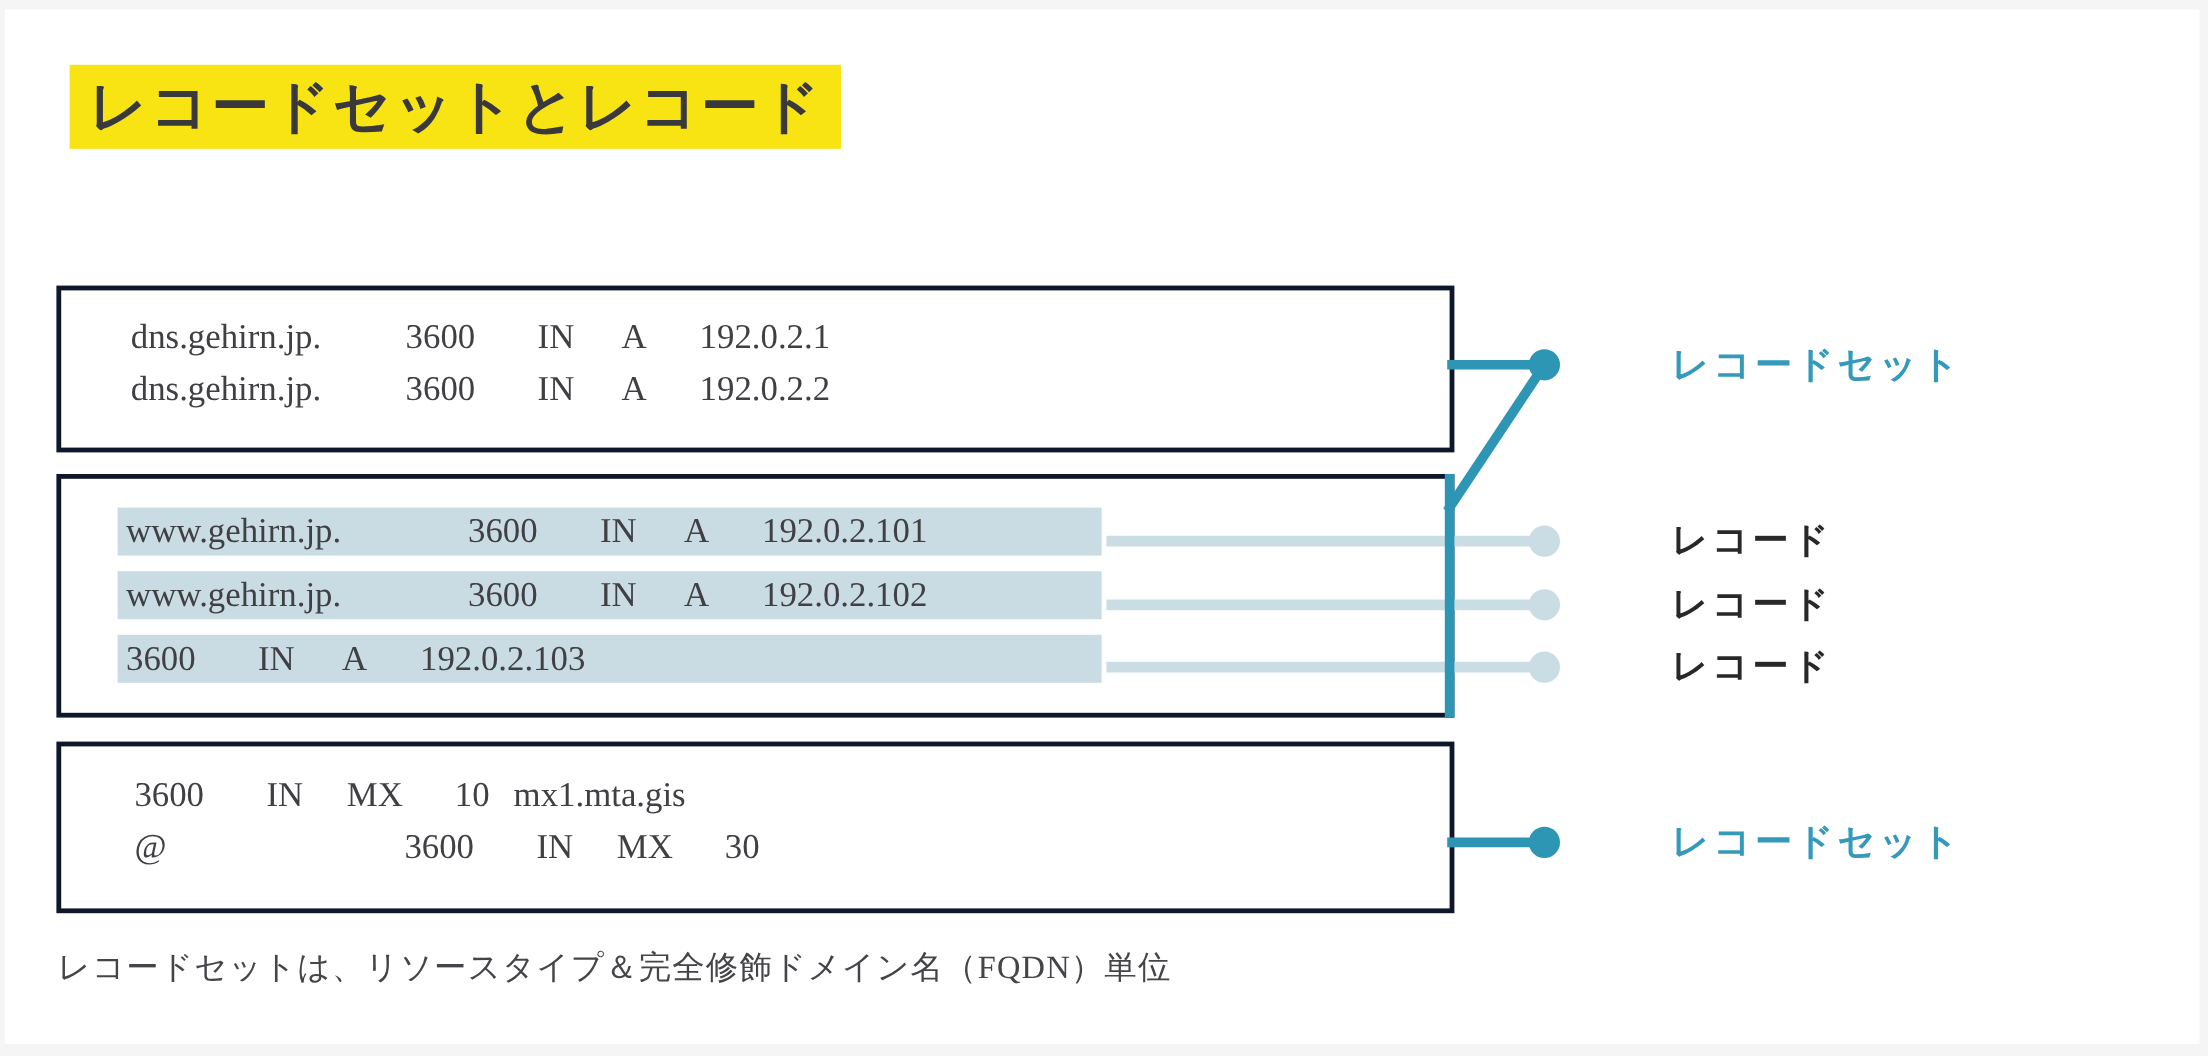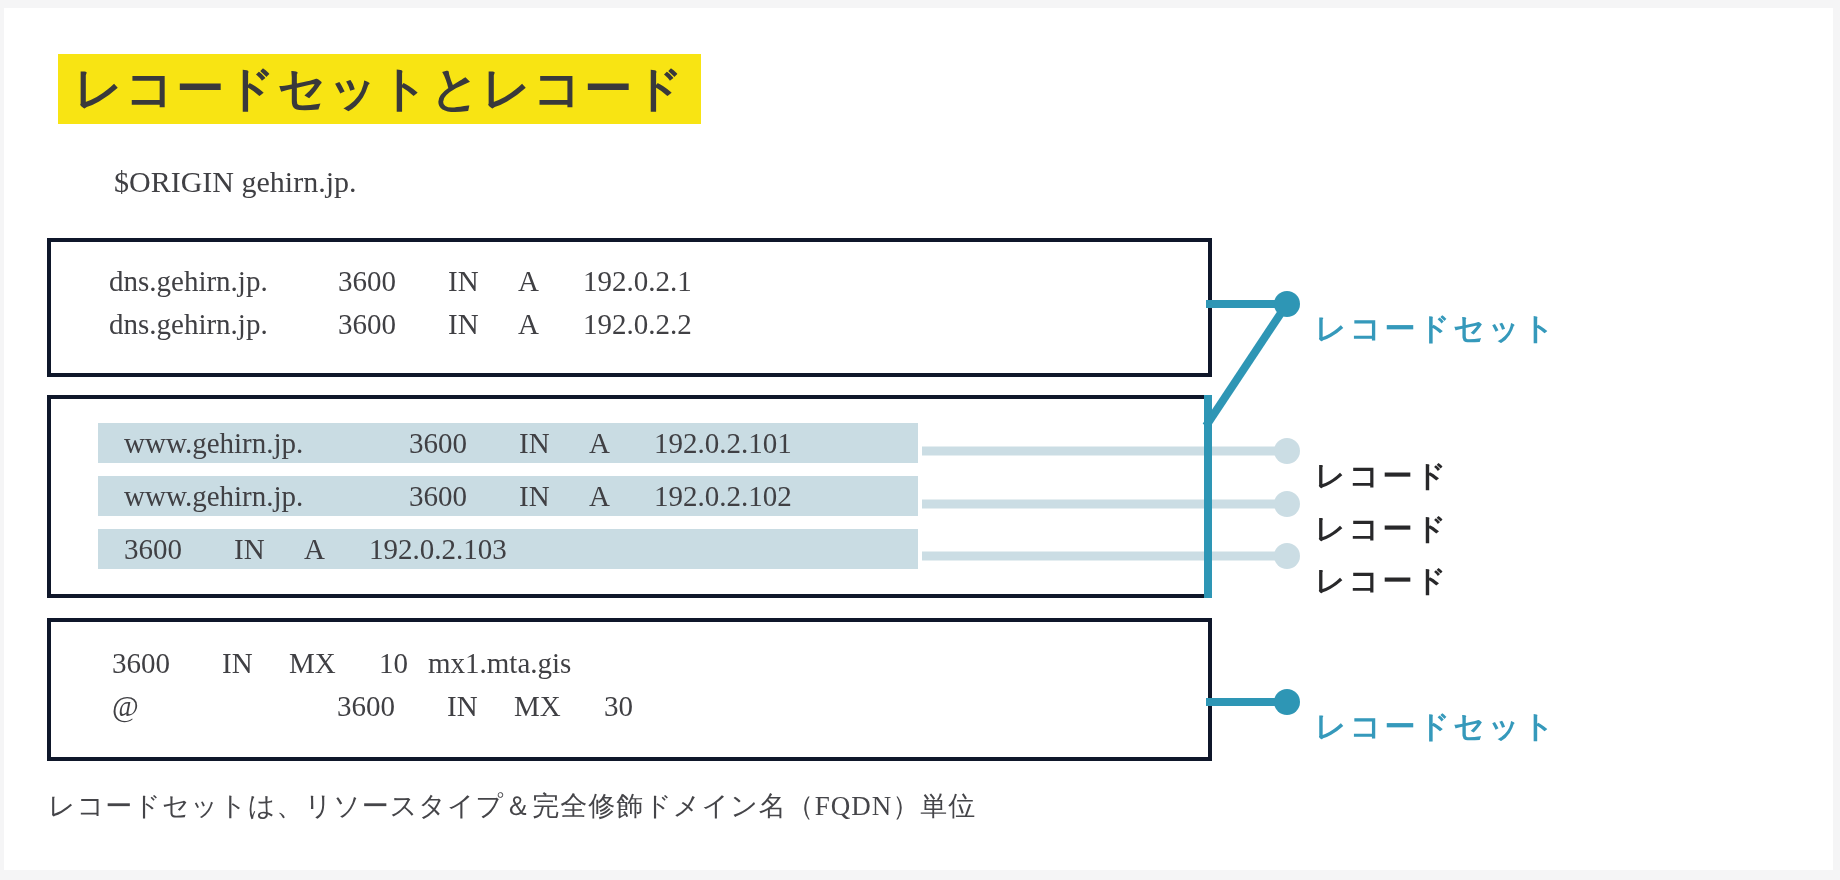--- a/index.html
+++ b/index.html
@@ -32,52 +32,51 @@
   .c-type{width:65px;}
   .box1 .c-owner{width:229px;}
   .box2 .c-owner{width:285px;}
   .box3 .c-owner{width:225px;}
   .box3 .c-class{width:67px;}
   .box3 .c-type{width:90px;}
   .box3 .c-pri{width:49px;}
 
   .hlrow{
     position:absolute;left:47px;width:820px;height:40px;background:#c9dce3;
-    display:flex;align-items:center;padding-left:26px;box-sizing:border-box;
+    display:flex;align-items:center;padding-left:7px;box-sizing:border-box;
     font-size:29px;color:#404044;white-space:nowrap;
   }
   .hlrow.r1{top:24px;}
   .hlrow.r2{top:77px;}
   .hlrow.r3{top:130px;}
 
   .connectors{position:absolute;left:0;top:0;width:1840px;height:880px;z-index:2;pointer-events:none;}
 
-  .side-label{position:absolute;left:1315px;height:40px;line-height:40px;font-weight:bold;
-    letter-spacing:3px;white-space:nowrap;z-index:3;margin-top:25px;}
+  .side-label{position:absolute;left:1393px;height:40px;line-height:40px;font-weight:bold;
+    letter-spacing:3px;white-space:nowrap;z-index:3;}
   .side-label.teal{color:#3599bb;font-size:31px;}
   .side-label.dark{color:#28282a;font-size:30px;}
   .lbl-rs1{top:284px;}
   .lbl-r1{top:431px;}
   .lbl-r2{top:484px;}
   .lbl-r3{top:536px;}
   .lbl-rs2{top:682px;}
 
   .caption{position:absolute;left:48px;top:788px;font-size:27px;color:#454549;z-index:3;letter-spacing:1px;}
 </style>
 </head>
 <body>
 
 <div class="canvas">
   <div class="card"></div>
 
   <div class="title-highlight">
     <span>レコードセットとレコード</span>
   </div>
 
-  <div class="origin">$ORIGIN gehirn.jp.</div>
 
   <div class="rrbox box1">
     <div class="trow">
       <span class="c c-owner">dns.gehirn.jp.</span>
       <span class="c c-ttl">3600</span>
       <span class="c c-class">IN</span>
       <span class="c c-type">A</span>
       <span class="c c-val">192.0.2.1</span>
     </div>
     <div class="trow">

